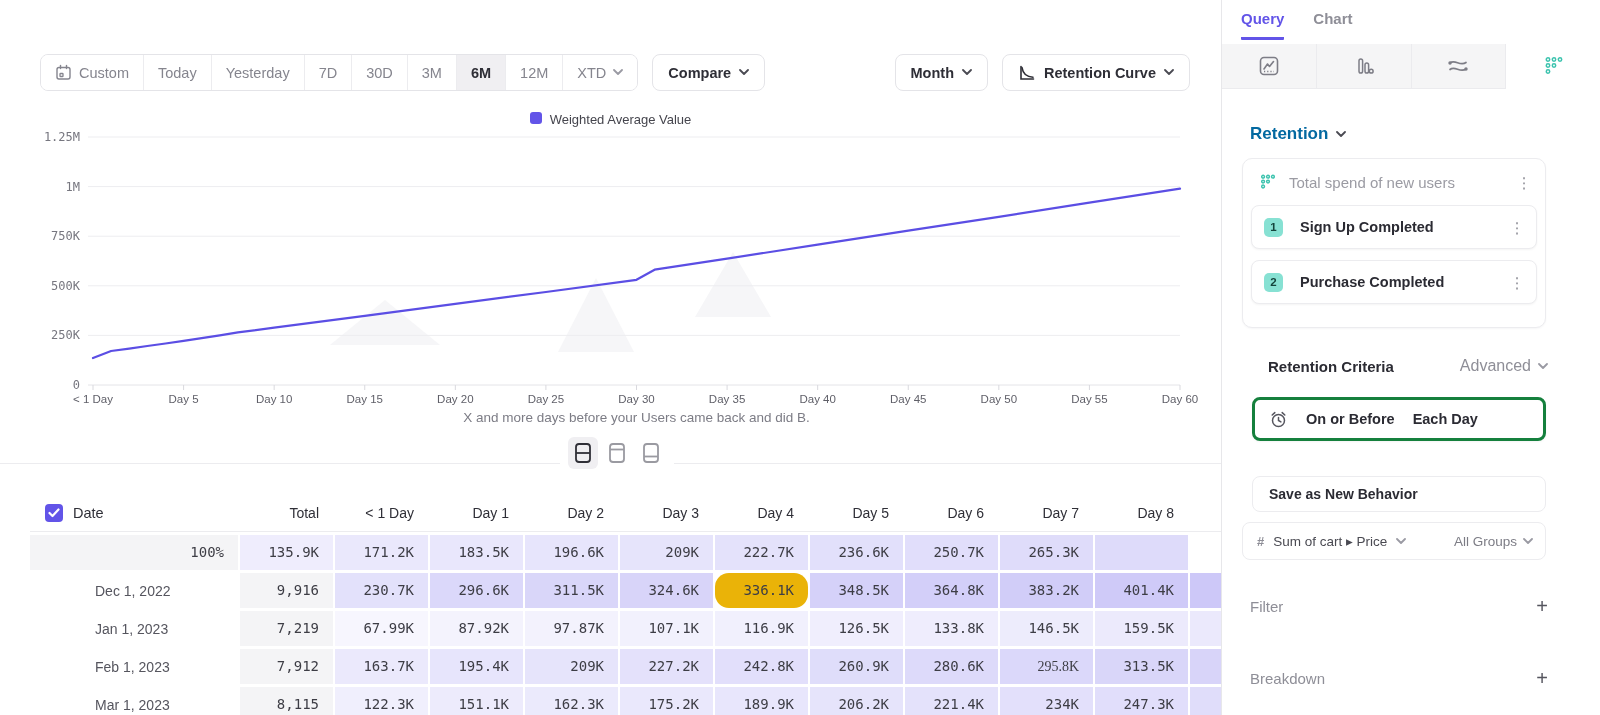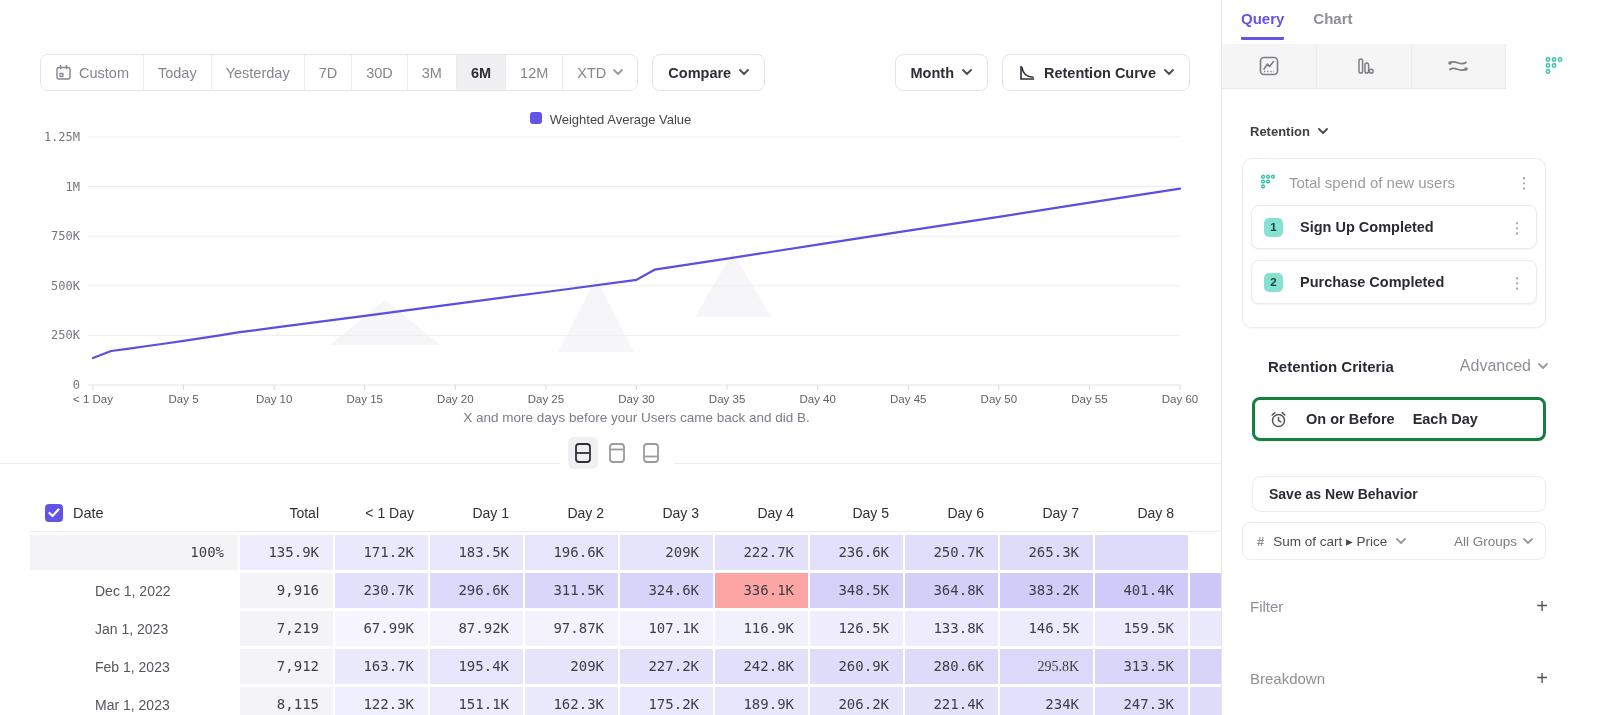--- a/index.html
+++ b/index.html
@@ -57,22 +57,22 @@
   
   .sidebar { position:absolute; left:1221px; top:0; width:379px; height:715px; border-left:1px solid #e7e7ea; background:#fff; }
   .qtabs { position:absolute; top:10px; left:19px; display:flex; gap:29px; }
   .qtab { font-size:15px; color:#8e8e97; padding-bottom:10px; cursor:pointer; font-weight:600; }
   .qtab.active { color:#6254e8; border-bottom:3px solid #6254e8; border-radius:1px; }
   .viewtabs { position:absolute; top:44px; left:0; width:379px; height:45px; display:grid; grid-template-columns:repeat(4,1fr); }
   .viewtab { background:#f5f5f6; border-right:1px solid #ebebee; border-bottom:1px solid #ebebee; display:flex;
     align-items:center; justify-content:center; cursor:pointer; }
   .viewtab:last-child { border-right:none; }
   .viewtab.selected { background:#fff; border-bottom:1px solid #fff; }
-  .ret-head { position:absolute; top:124px; left:28px; display:flex; align-items:center; gap:8px; font-size:13px;
-    font-weight:700; color:#404040; cursor:pointer; }
+  .ret-head { position:absolute; top:124px; left:28px; display:flex; align-items:center; gap:8px; font-size:17px;
+    font-weight:700; color:#0369a1; cursor:pointer; }
   .behavior-card { position:absolute; top:158px; left:20px; width:304px; border:1px solid #ececef; border-radius:10px;
     background:#fff; box-shadow:0 1px 2px rgba(30,30,40,0.04); padding-bottom:12px; }
   .bc-head { display:flex; align-items:center; height:46px; padding:0 12px 0 16px; }
   .bc-title { flex:1; margin-left:12px; font-size:15px; color:#9b9ba3; }
   .kebab { color:#8e8e97; font-size:15px; width:18px; text-align:center; cursor:pointer; letter-spacing:0; line-height:1; }
   .event-card { display:flex; align-items:center; height:44px; margin:0 8px 11px 8px; border:1px solid #ececef;
     border-radius:8px; box-shadow:0 1px 2px rgba(30,30,40,0.05); padding:0 10px 0 12px; background:#fff; cursor:pointer; }
   .event-num { width:19px; height:19px; border-radius:5px; background:#87e1d3; color:#14443c; font-size:11.5px; font-weight:700;
     display:flex; align-items:center; justify-content:center; }
   .event-label { flex:1; margin-left:17px; font-size:14.5px; color:#2b2b33; font-weight:600; }
@@ -273,21 +273,21 @@
       </div>
       <div class="trow">
         <div class="namecell">
           <span class="date-label" style="margin-left:65px">Dec 1, 2022</span>
         </div>
         <div class="cell" style="background: rgb(244, 244, 246);">9,916</div>
         <div class="cell" style="background: rgb(227, 225, 251);">230.7K</div>
         <div class="cell" style="background: rgb(219, 216, 250);">296.6K</div>
         <div class="cell" style="background: rgb(217, 214, 249);">311.5K</div>
         <div class="cell" style="background: rgb(216, 212, 249);">324.6K</div>
-        <div class="cell" style="background: #fca5a5;">336.1K</div>
+        <div class="cell" style="background: #eab308; border-radius: 14px;">336.1K</div>
         <div class="cell" style="background: rgb(213, 209, 249);">348.5K</div>
         <div class="cell" style="background: rgb(211, 207, 249);">364.8K</div>
         <div class="cell" style="background: rgb(209, 205, 248);">383.2K</div>
         <div class="cell" style="background: rgb(207, 202, 248);">401.4K</div>
         <div class="cell" style="background: rgb(205, 200, 248);"></div>
       </div>
       <div class="trow">
         <div class="namecell">
           <span class="date-label" style="margin-left:65px">Jan 1, 2023</span>
         </div>

